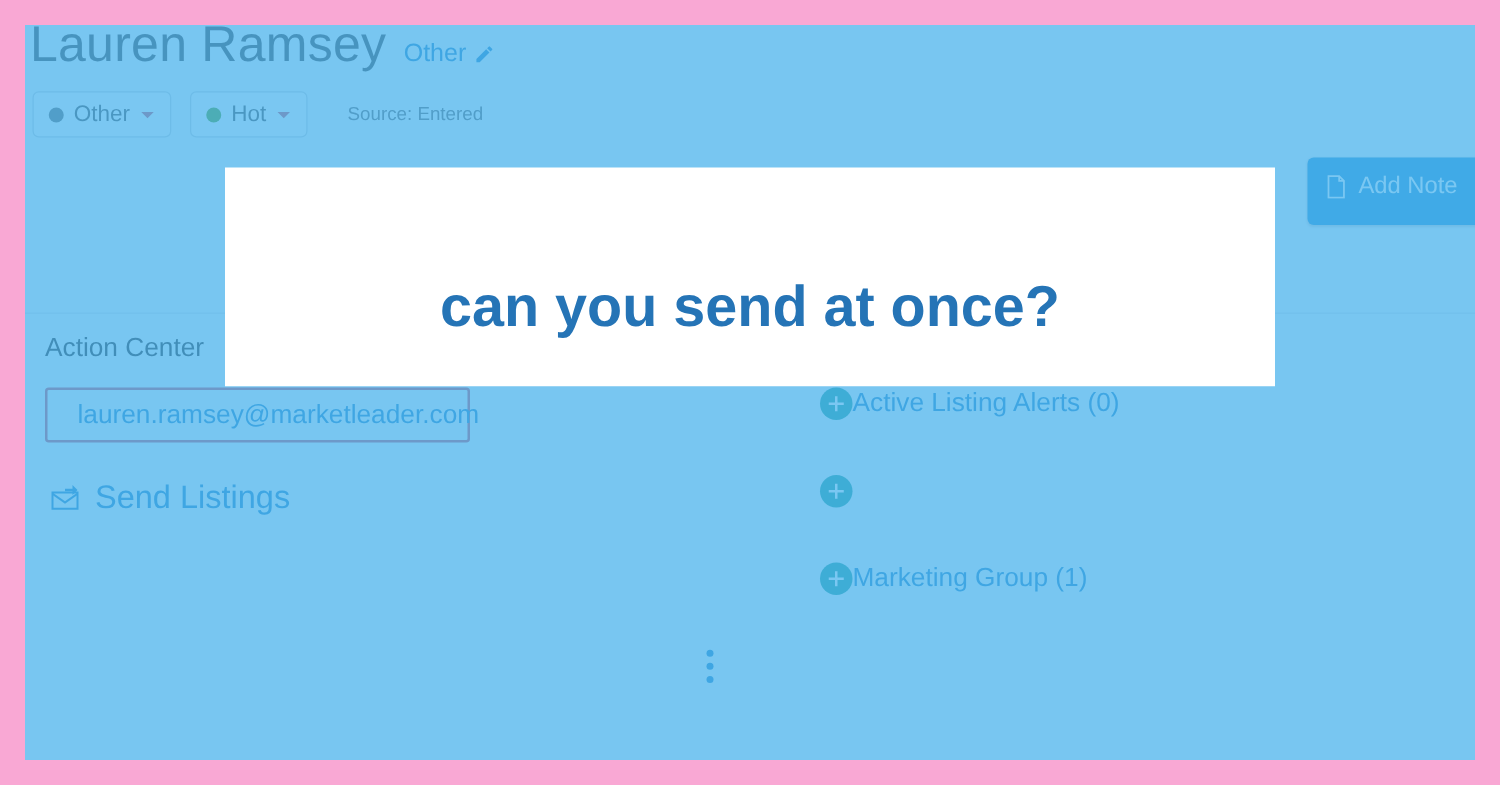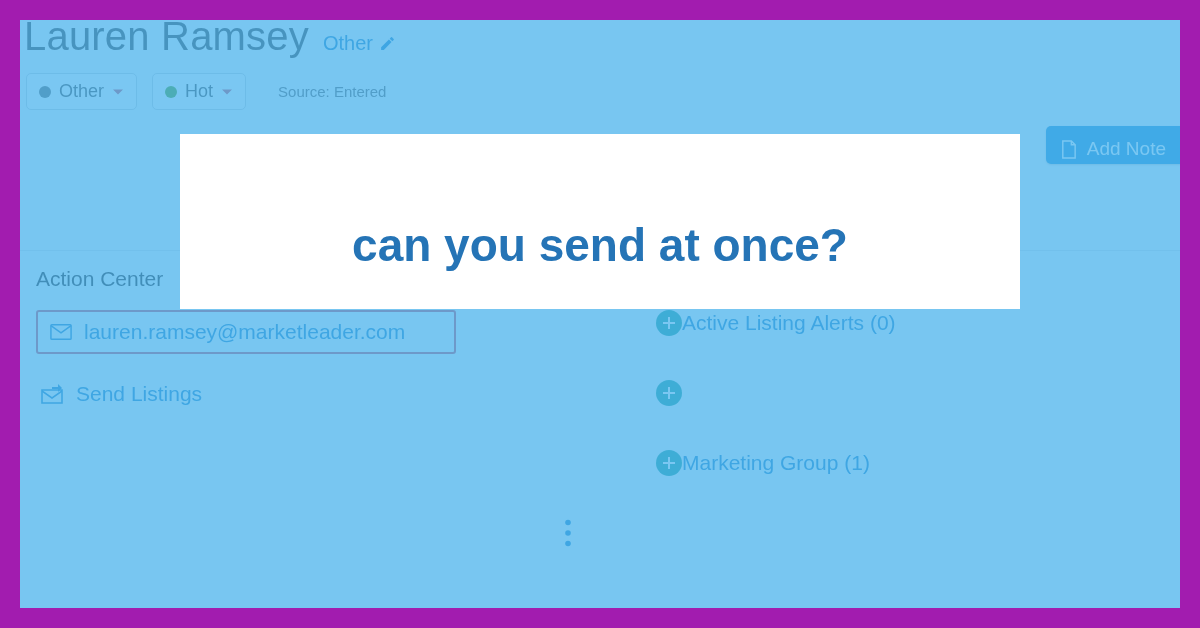--- a/index.html
+++ b/index.html
@@ -1,19 +1,19 @@
 <!DOCTYPE html>
 <html><head>
 <meta charset="utf-8">
 <style>
   * { box-sizing: border-box; margin: 0; padding: 0; }
   html, body { width: 1200px; height: 628px; overflow: hidden; font-family: "Segoe UI", "Helvetica Neue", Arial, sans-serif; }
   .frame {
     width: 1200px; height: 628px;
-    background: #a21caf;
+    background: #f9a8d4;
     position: relative;
   }
   .inner {
     position: absolute;
     left: 20px; top: 20px; right: 20px; bottom: 20px;
     background: #f7f9fb;
     overflow: hidden;
   }
   .tint {
     position: absolute; inset: 0;
@@ -35,40 +35,40 @@
   }
   .dot { width: 12px; height: 12px; border-radius: 50%; }
   .dot.grey { background: #6d6d6d; }
   .dot.green { background: #5aa328; }
   .chev { width: 12px; height: 12px; }
   .source { color: #6b6b6b; font-size: 15px; margin-left: 17px; }
 
   .add-note {
     position: absolute; right: -2px; top: 112px;
     background: #2f97d6; color: #fff;
-    padding: 12px 16px 4px 14px;
+    padding: 12px 16px 20px 14px;
     border-top-left-radius: 5px; border-bottom-left-radius: 5px;
     font-size: 19px; display: flex; align-items: center; gap: 10px; cursor: pointer;
     box-shadow: 0 1px 2px rgba(0,0,0,0.15);
   }
   .add-note svg { width: 17px; height: 19px; }
 
   .divider { position: absolute; left: 0; right: 0; top: 236px; border-top: 1px solid #e1e5e9; }
 
   .ac-title { position: absolute; left: 16px; top: 253px; font-size: 21px; font-weight: 400; color: #333; }
 
   .left-col { position: absolute; left: 16px; top: 296px; width: 540px; }
   .email-box {
     display: flex; align-items: center; gap: 12px;
     border: 2px solid #cf5a6e; border-radius: 3px;
     padding: 8px 12px; color: #2b8ac9; font-size: 21px; cursor: pointer;
-    width: 420px;
+    width: 340px;
   }
   .email-box svg { width: 22px; height: 18px; }
-  .send-listings { display: flex; align-items: center; gap: 12px; color: #2b8ac9; font-size: 21px; margin-top: 28px; cursor: pointer; padding-left: 4px; }
+  .send-listings { display: flex; align-items: center; gap: 12px; color: #2b8ac9; font-size: 26px; margin-top: 28px; cursor: pointer; padding-left: 4px; }
   .send-listings svg { width: 24px; height: 20px; }
 
   .more-dots { position: absolute; left: 544px; top: 505px; color: #2b8ac9; cursor: pointer; }
   .more-dots svg { width: 8px; height: 28px; }
 
   .right-col { position: absolute; left: 636px; top: 296px; }
   .right-item { display: flex; align-items: center; color: #2b8ac9; font-size: 21px; cursor: pointer; margin-bottom: 44px; }
   .plus-circle { width: 26px; height: 26px; border-radius: 50%; background: #2aa39a; color: #fff; display: flex; align-items: center; justify-content: center; flex-shrink: 0; }
   .plus-circle svg { width: 14px; height: 14px; }
 

